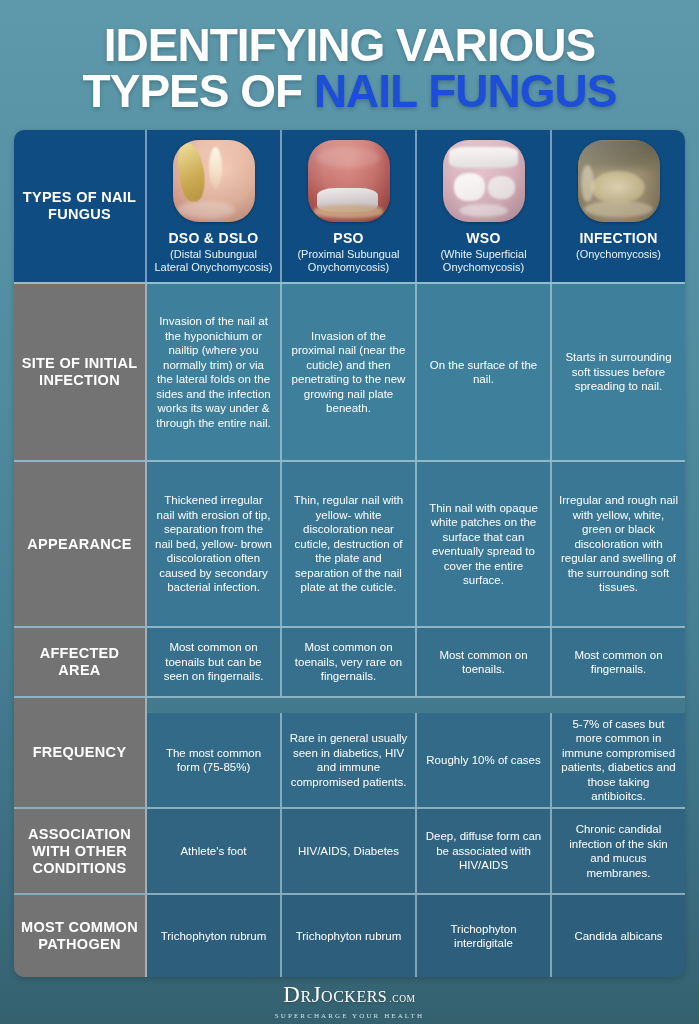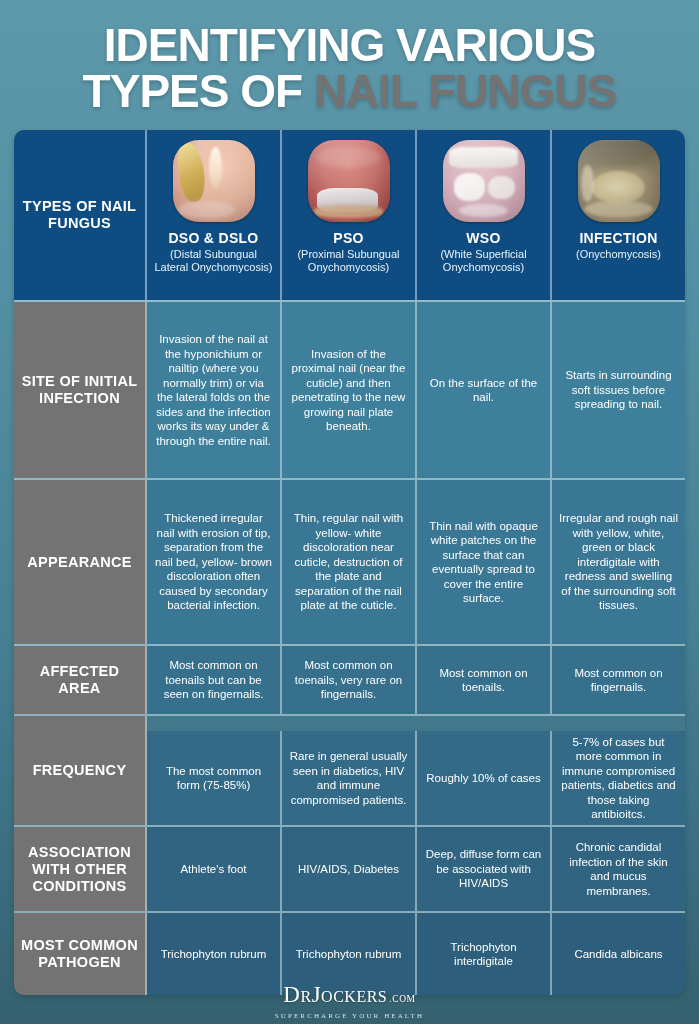--- a/index.html
+++ b/index.html
@@ -18,21 +18,21 @@
   }
   .title-line {
     font-weight:bold;
     font-size:46px;
     line-height:46px;
     letter-spacing:-1px;
     color:#ffffff;
     text-shadow: 0 2px 4px rgba(0,0,0,0.22);
     white-space:nowrap;
   }
-  .title-accent { color:#737373; }
+  .title-accent { color:#1d4ed8; }
 
   
   .table-wrap {
     margin: 8px 14px 0 14px;
     width: 671px;
     border-radius: 10px;
     overflow:hidden;
     box-shadow: 0 2px 6px rgba(0,0,0,0.18);
   }
   .row {
@@ -79,21 +79,21 @@
   .row-t3 .cell { background:#36708d; }
   .row-t4 .cell { background:#336a87;margin-top:15px; }
   .row-t5 .cell { background:#306481; }
   .row-t6 .cell { background:#2d5e7b; }
 
   
   .row-head { border-bottom: 2px solid rgba(200,225,235,0.55); }
   .row-head .cell {
     flex-direction:column;
     justify-content:flex-start;
-    padding: 8px 6px 26px 6px;
+    padding: 8px 6px 8px 6px;
   }
   .nail {
     width: 82px; height: 82px;
     border-radius: 26px;
     margin: 2px auto 8px auto;
     position:relative;
     overflow:hidden;
     box-shadow: 0 1px 3px rgba(0,0,0,0.3);
     flex: 0 0 82px;
   }
@@ -255,21 +255,21 @@
       <div class="cell">Invasion of the proximal nail (near the cuticle) and then penetrating to the new growing nail plate beneath.</div>
       <div class="cell">On the surface of the nail.</div>
       <div class="cell">Starts in surrounding soft tissues before spreading to nail.</div>
     </div>
 
     <div class="row row-t2" style="height:166px;">
       <div class="cell-label">APPEARANCE</div>
       <div class="cell">Thickened irregular nail with erosion of tip, separation from the nail bed, yellow- brown discoloration often caused by secondary bacterial infection.</div>
       <div class="cell">Thin, regular nail with yellow- white discoloration near cuticle, destruction of the plate and separation of the nail plate at the cuticle.</div>
       <div class="cell">Thin nail with opaque white patches on the surface that can eventually spread to cover the entire surface.</div>
-      <div class="cell">Irregular and rough nail with yellow, white, green or black interdigitale with redness and swelling of the surrounding soft tissues.</div>
+      <div class="cell">Irregular and rough nail with yellow, white, green or black discoloration with regular and swelling of the surrounding soft tissues.</div>
     </div>
 
     <div class="row row-t3" style="height:70px;">
       <div class="cell-label">AFFECTED AREA</div>
       <div class="cell">Most common on toenails but can be seen on fingernails.</div>
       <div class="cell">Most common on toenails, very rare on fingernails.</div>
       <div class="cell">Most common on toenails.</div>
       <div class="cell">Most common on fingernails.</div>
     </div>
 

